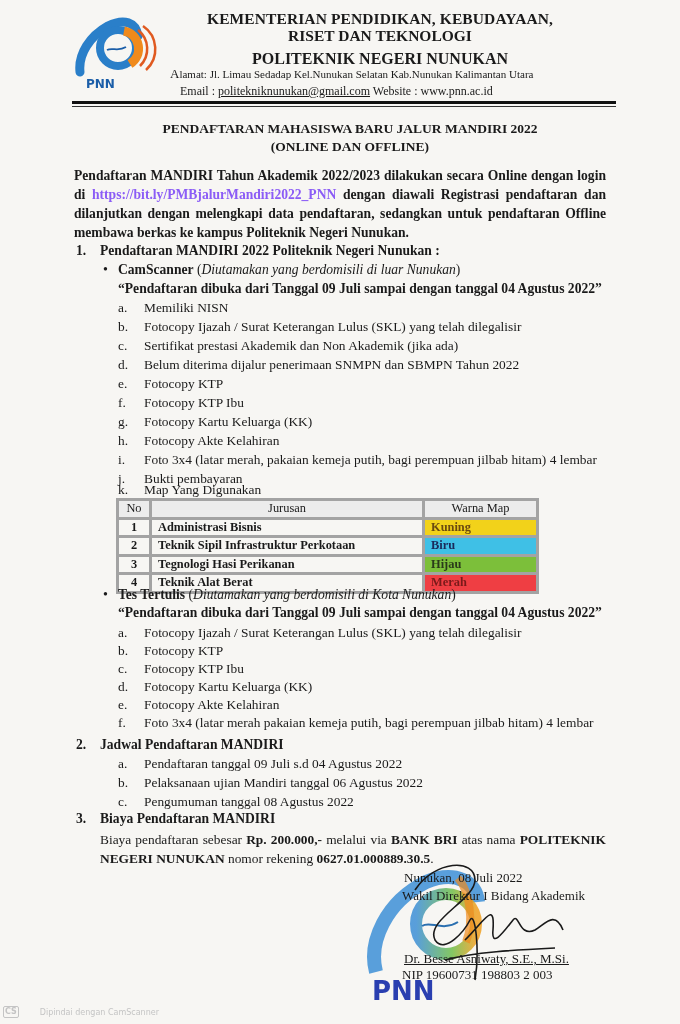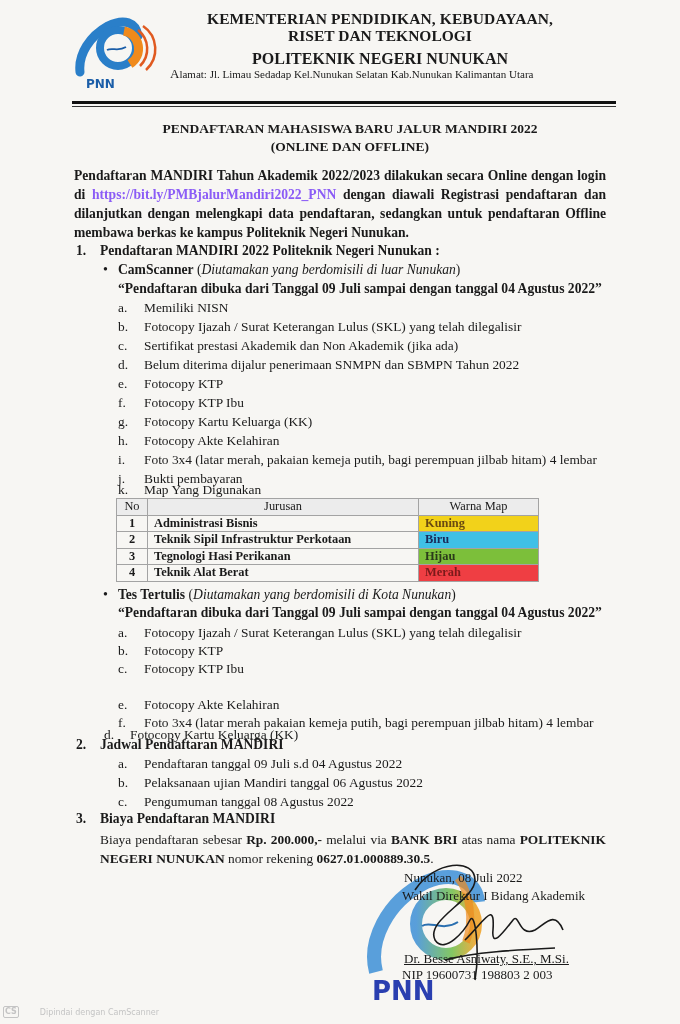--- a/index.html
+++ b/index.html
@@ -42,21 +42,21 @@
     .bullet { position: absolute; font-size: 14px; }
 
     .item { position: absolute; font-size: 13.4px; white-space: nowrap; }
     .item .m { display: inline-block; width: 26px; }
 
     
     table.map {
       position: absolute; left: 116px; top: 498px; width: 423px;
       border-collapse: collapse; font-size: 12.4px;
     }
-    table.map td, table.map th { border: 1px solid #a3a3a3; padding: 0 6px; height: 15.5px; line-height: 15px; }
+    table.map td, table.map th { border: 3px solid #a3a3a3; padding: 0 6px; height: 15.5px; line-height: 15px; }
     table.map th { font-weight: normal; background: #ececec; }
     table.map td.no { text-align: center; width: 18px; font-weight: bold; }
     table.map td.jur { font-weight: bold; width: 258px; }
     table.map td.clr { font-weight: bold; }
 
     
     .sign-logo { position: absolute; left: 366px; top: 862px; width: 140px; height: 150px; }
     .sign { position: absolute; left: 402px; font-size: 13px; white-space: nowrap; }
     .sign.name { text-decoration: underline; }
     .scrawl { position: absolute; left: 395px; top: 860px; width: 200px; height: 140px; }
@@ -78,20 +78,23 @@
     <path d="M33 36 C 38 33, 44 38, 52 33" fill="none" stroke="#1b5ea8" stroke-width="1.8"></path>
     <text x="12" y="74" font-family="DejaVu Sans, sans-serif" font-size="12" font-weight="bold" fill="#1b5ea8">PNN</text>
   </svg>
 
   <div class="kop">
     <div class="l1">KEMENTERIAN PENDIDIKAN, KEBUDAYAAN,</div>
     <div class="l2">RISET DAN TEKNOLOGI</div>
     <div class="l3">POLITEKNIK NEGERI NUNUKAN</div>
   </div>
   <div class="addr"><span class="cap">A</span><span>lamat: Jl. Limau Sedadap Kel.Nunukan Selatan Kab.Nunukan Kalimantan Utara</span></div>
+  <div class="email">
+    <span>Email : </span><span class="link">politekniknunukan@gmail.com</span><span> Website : </span><span>www.pnn.ac.id</span>
+  </div>
   <div class="rule1"></div>
   <div class="rule2"></div>
 
   <div class="title">
     <div>PENDAFTARAN MAHASISWA BARU JALUR MANDIRI 2022</div>
     <div>(ONLINE DAN OFFLINE)</div>
   </div>
 
   <div class="intro"><span>Pendaftaran MANDIRI Tahun Akademik 2022/2023 dilakukan secara Online dengan login di </span><span class="url">https://bit.ly/PMBjalurMandiri2022_PNN</span><span> dengan diawali Registrasi pendaftaran dan dilanjutkan dengan melengkapi data pendaftaran, sedangkan untuk pendaftaran Offline membawa berkas ke kampus Politeknik Negeri Nunukan.</span></div>
 
@@ -149,21 +152,21 @@
   </table>
 
   <div class="bullet" style="left:103px;top:587px;">•</div>
   <div class="abs s13" style="left:118px;top:587px;"><span class="b">Tes Tertulis</span> (<span class="i">Diutamakan yang berdomisili di Kota Nunukan</span>)</div>
   <div class="abs b s13" style="left:118px;top:605px;">“Pendaftaran dibuka dari Tanggal 09 Juli sampai dengan tanggal 04 Agustus 2022”</div>
 
   <div>
     <div class="item" style="left:118px;top:625px;"><span class="m">a.</span><span>Fotocopy Ijazah / Surat Keterangan Lulus (SKL) yang telah dilegalisir</span></div>
     <div class="item" style="left:118px;top:643px;"><span class="m">b.</span><span>Fotocopy KTP</span></div>
     <div class="item" style="left:118px;top:661px;"><span class="m">c.</span><span>Fotocopy KTP Ibu</span></div>
-    <div class="item" style="left:104px;top:679px;margin-top:48px;"><span class="m">d.</span><span>Fotocopy Kartu Keluarga (KK)</span></div>
+    <div class="item" style="left:118px;top:679px;"><span class="m">d.</span><span>Fotocopy Kartu Keluarga (KK)</span></div>
     <div class="item" style="left:118px;top:697px;"><span class="m">e.</span><span>Fotocopy Akte Kelahiran</span></div>
     <div class="item" style="left:118px;top:715px;"><span class="m">f.</span><span>Foto 3x4 (latar merah pakaian kemeja putih, bagi perempuan jilbab hitam) 4 lembar</span></div>
   </div>
 
   <div class="ol-num" style="left:76px;top:737px;">2.</div>
   <div class="abs b s13" style="left:100px;top:737px;">Jadwal Pendaftaran MANDIRI</div>
   <div>
     <div class="item" style="left:118px;top:756px;"><span class="m">a.</span><span>Pendaftaran tanggal 09 Juli s.d 04 Agustus 2022</span></div>
     <div class="item" style="left:118px;top:775px;"><span class="m">b.</span><span>Pelaksanaan ujian Mandiri tanggal 06 Agustus 2022</span></div>
     <div class="item" style="left:118px;top:794px;"><span class="m">c.</span><span>Pengumuman tanggal 08 Agustus 2022</span></div>

